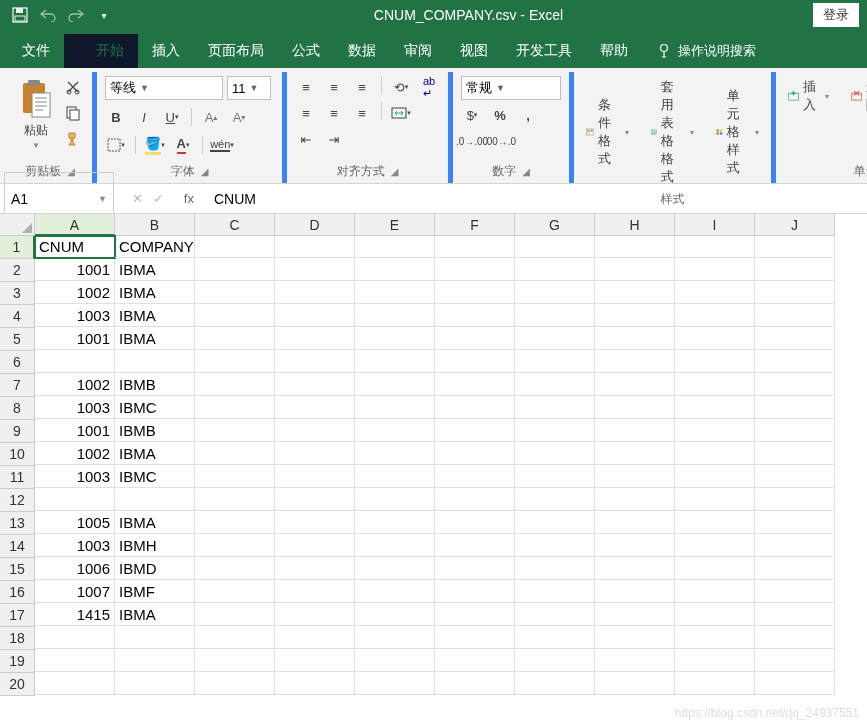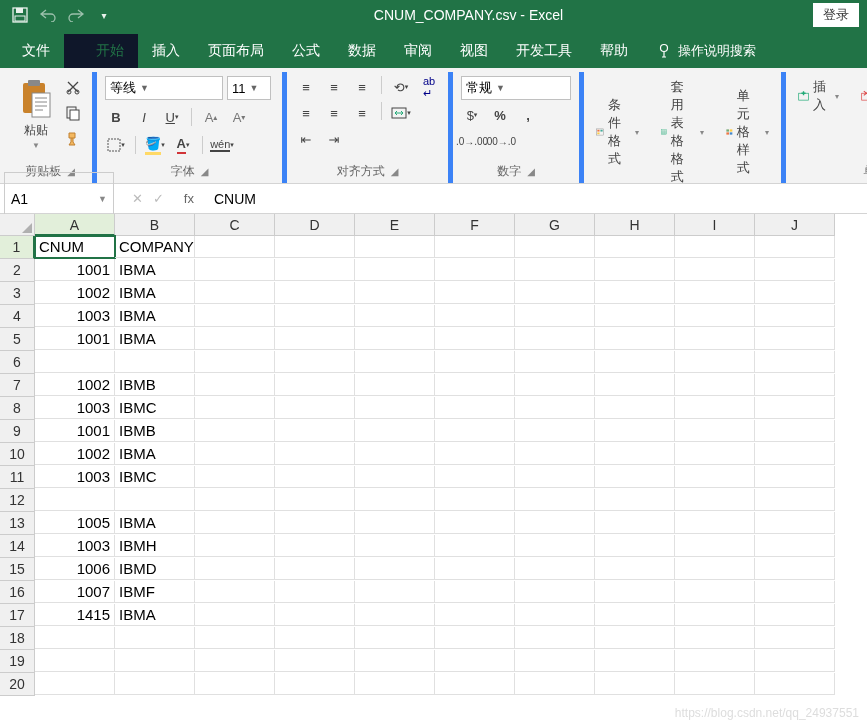--- a/index.html
+++ b/index.html
@@ -240,21 +240,21 @@
       </div>
     </div>
     <div class="rgroup-label">
         <span>对齐方式</span>
         <span class="dlaunch">◢</span>
       </div>
   </div>
 
   <div class="rgroup">
     <div class="rgroup-body" style="flex-direction:column;gap:4px">
-      <div class="dd" style="width:110px">
+      <div class="dd" style="width:100px">
           <span>常规</span>
           <span class="dd-arrow">▼</span>
         </div>
       <div style="display:flex;gap:6px">
         <div class="mini">$<span style="font-size:7px">▾</span></div>
         <div class="mini">
             <b>%</b>
           </div>
         <div class="mini">
             <b>,</b>
@@ -297,20 +297,23 @@
               <rect x="1" y="1" width="7" height="6" fill="#7a7"></rect>
               <rect x="10" y="1" width="7" height="6" fill="#fc4"></rect>
               <rect x="1" y="9" width="7" height="6" fill="#e74"></rect>
               <rect x="10" y="9" width="7" height="6" fill="#48c"></rect>
             </svg>
           <span>单元格样式</span>
             <span class="caret">▾</span>
         </div>
       </div>
     </div>
+    <div class="rgroup-label">
+        <span>样式</span>
+      </div>
   </div>
 
   <div class="rgroup" style="border-right:none">
     <div class="rgroup-body">
       <div class="btn-col">
         <div class="btn-item">
           <svg width="16" height="14" viewBox="0 0 16 14">
               <rect x="1" y="3" width="14" height="10" fill="none" stroke="#2a7"></rect>
               <path d="M8 0v6M5 3h6" stroke="#2a7" stroke-width="2"></path>
             </svg>

